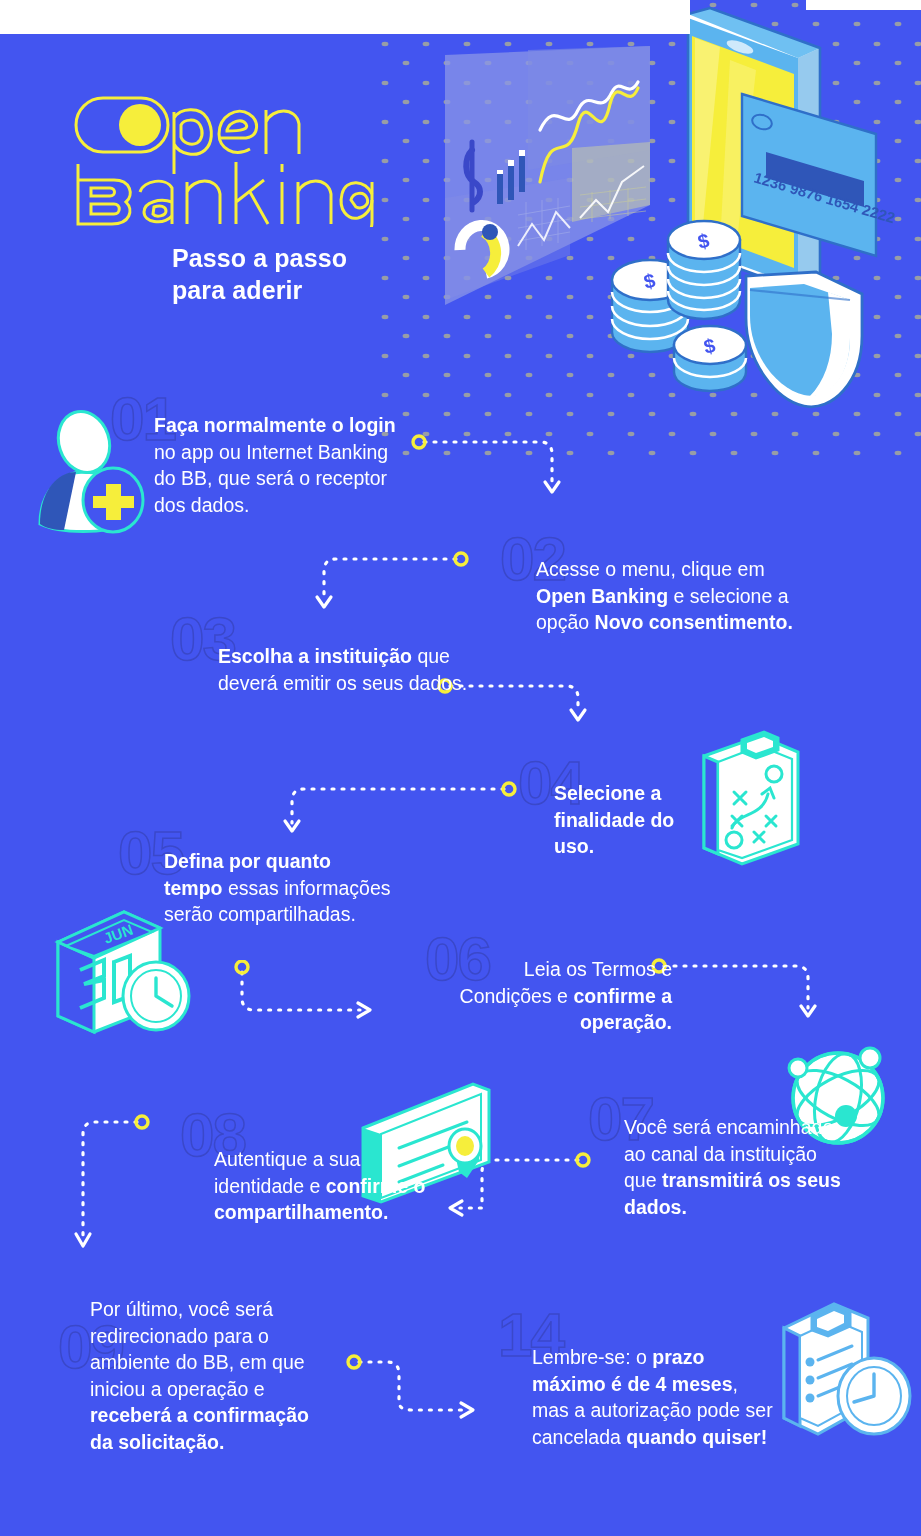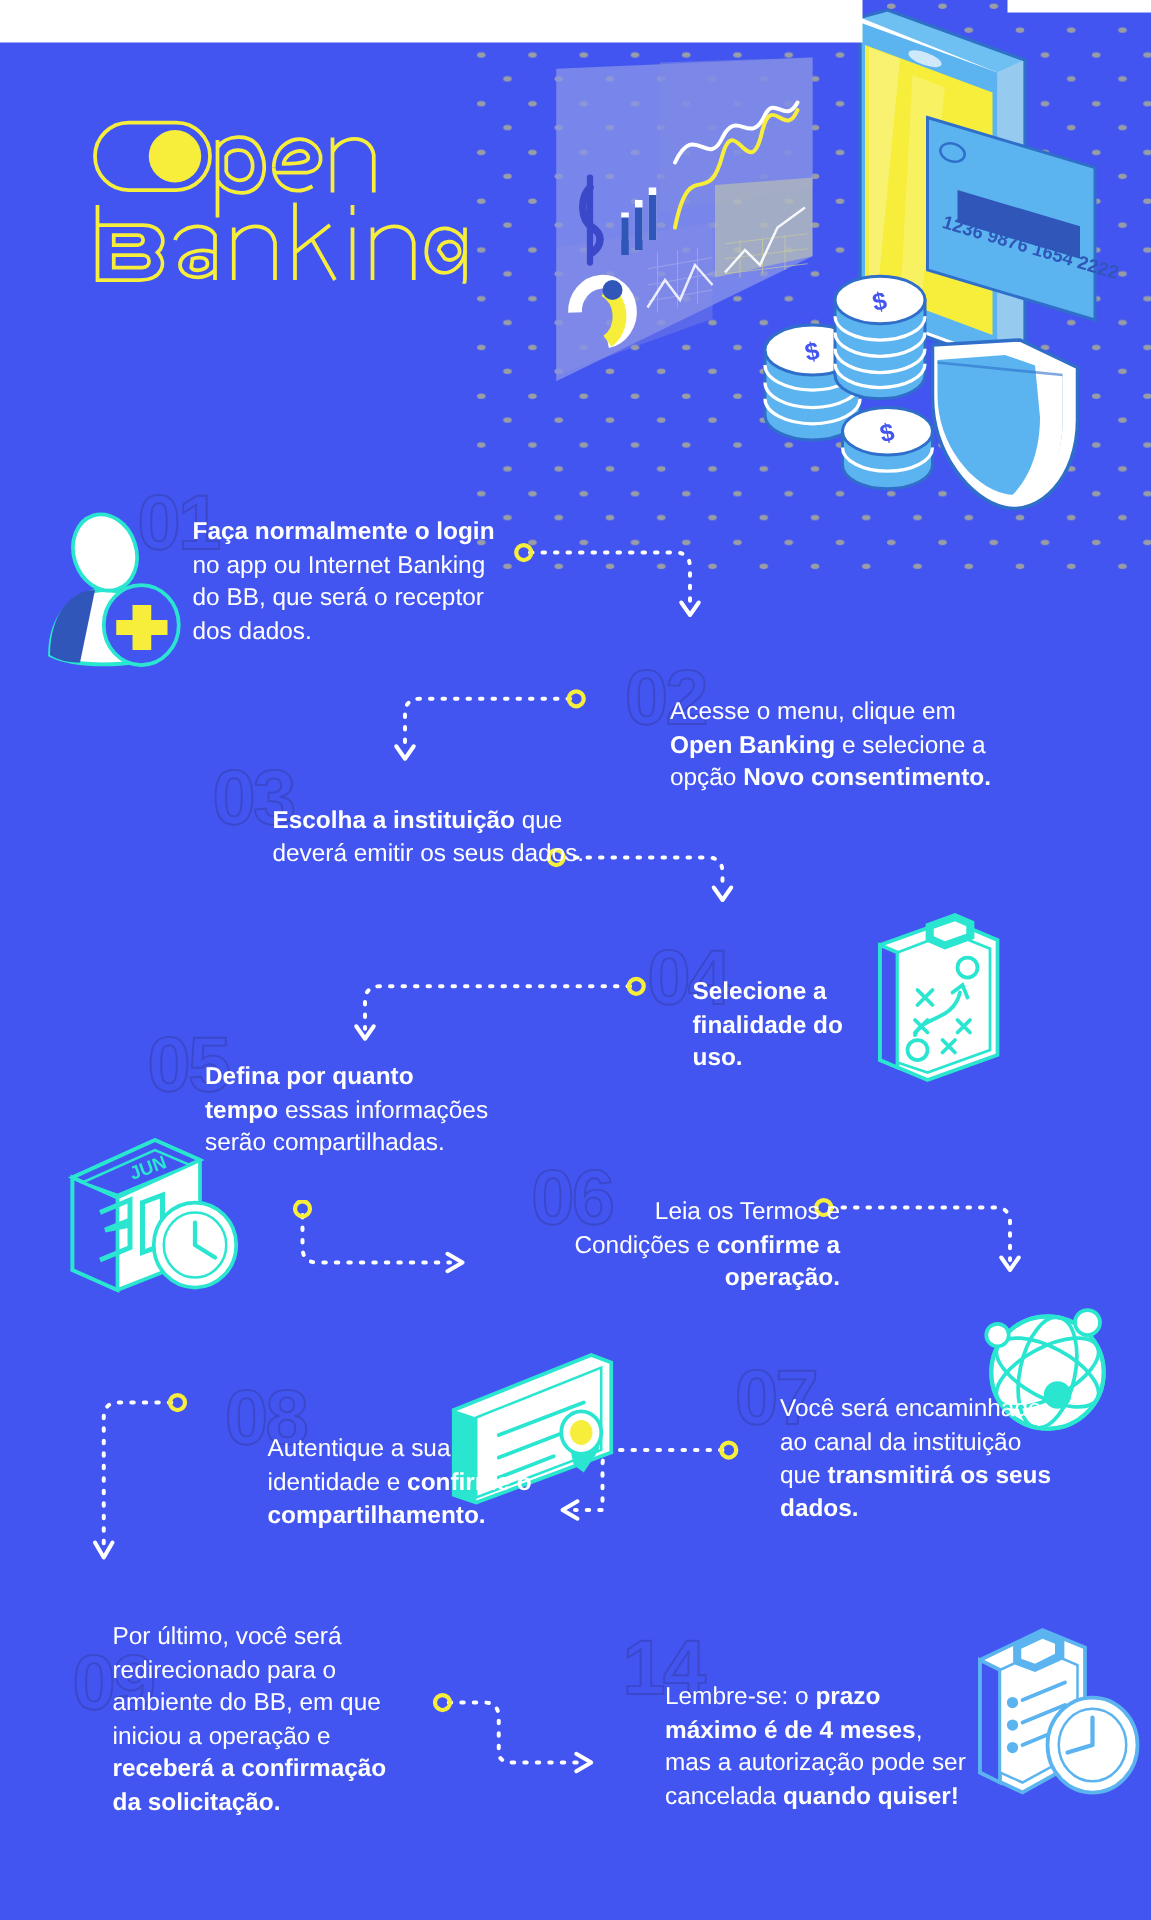--- a/index.html
+++ b/index.html
@@ -230,20 +230,24 @@
 
         <path d="M224 132 L224 90 M224 100 C230 86 254 84 257 102 L257 132"></path>
 
         <path d="M298 90 L298 130 C298 146 280 150 270 142"></path>
         <path d="M298 102 C292 88 272 86 268 102 C264 118 274 128 284 126 C292 124 298 116 298 108"></path>
         <path d="M277 108 C279 100 290 99 293 106 C296 113 288 118 282 115 Z"></path>
       </g>
     </svg>
   </div>
 
+  <div class="subtitle">
+    <div>Passo a passo</div>
+    <div>para aderir</div>
+  </div>
 
   <div class="icon" style="left:28px; top:406px;">
     <svg viewBox="0 0 118 130" width="118" height="130">
       <ellipse cx="58" cy="70" rx="52" ry="46" fill="none"></ellipse>
       <path d="M12 118 C12 84 34 66 56 66 C78 66 98 84 98 118 C78 128 32 128 12 118 Z" fill="#ffffff" stroke="#2ae6d0" stroke-width="3"></path>
       <path d="M12 118 C12 84 30 66 48 66 L36 124 C26 124 18 122 12 118 Z" fill="#2f56b8"></path>
       <ellipse cx="56" cy="36" rx="25" ry="31" transform="rotate(-18 56 36)" fill="#ffffff" stroke="#2ae6d0" stroke-width="3"></ellipse>
       <ellipse cx="85" cy="94" rx="30" ry="32" fill="#4355f0" stroke="#2ae6d0" stroke-width="3"></ellipse>
       <path d="M78 78 L93 78 L93 90 L106 90 L106 102 L93 102 L93 114 L78 114 L78 102 L65 102 L65 90 L78 90 Z" fill="#f6ee3b"></path>
     </svg>

